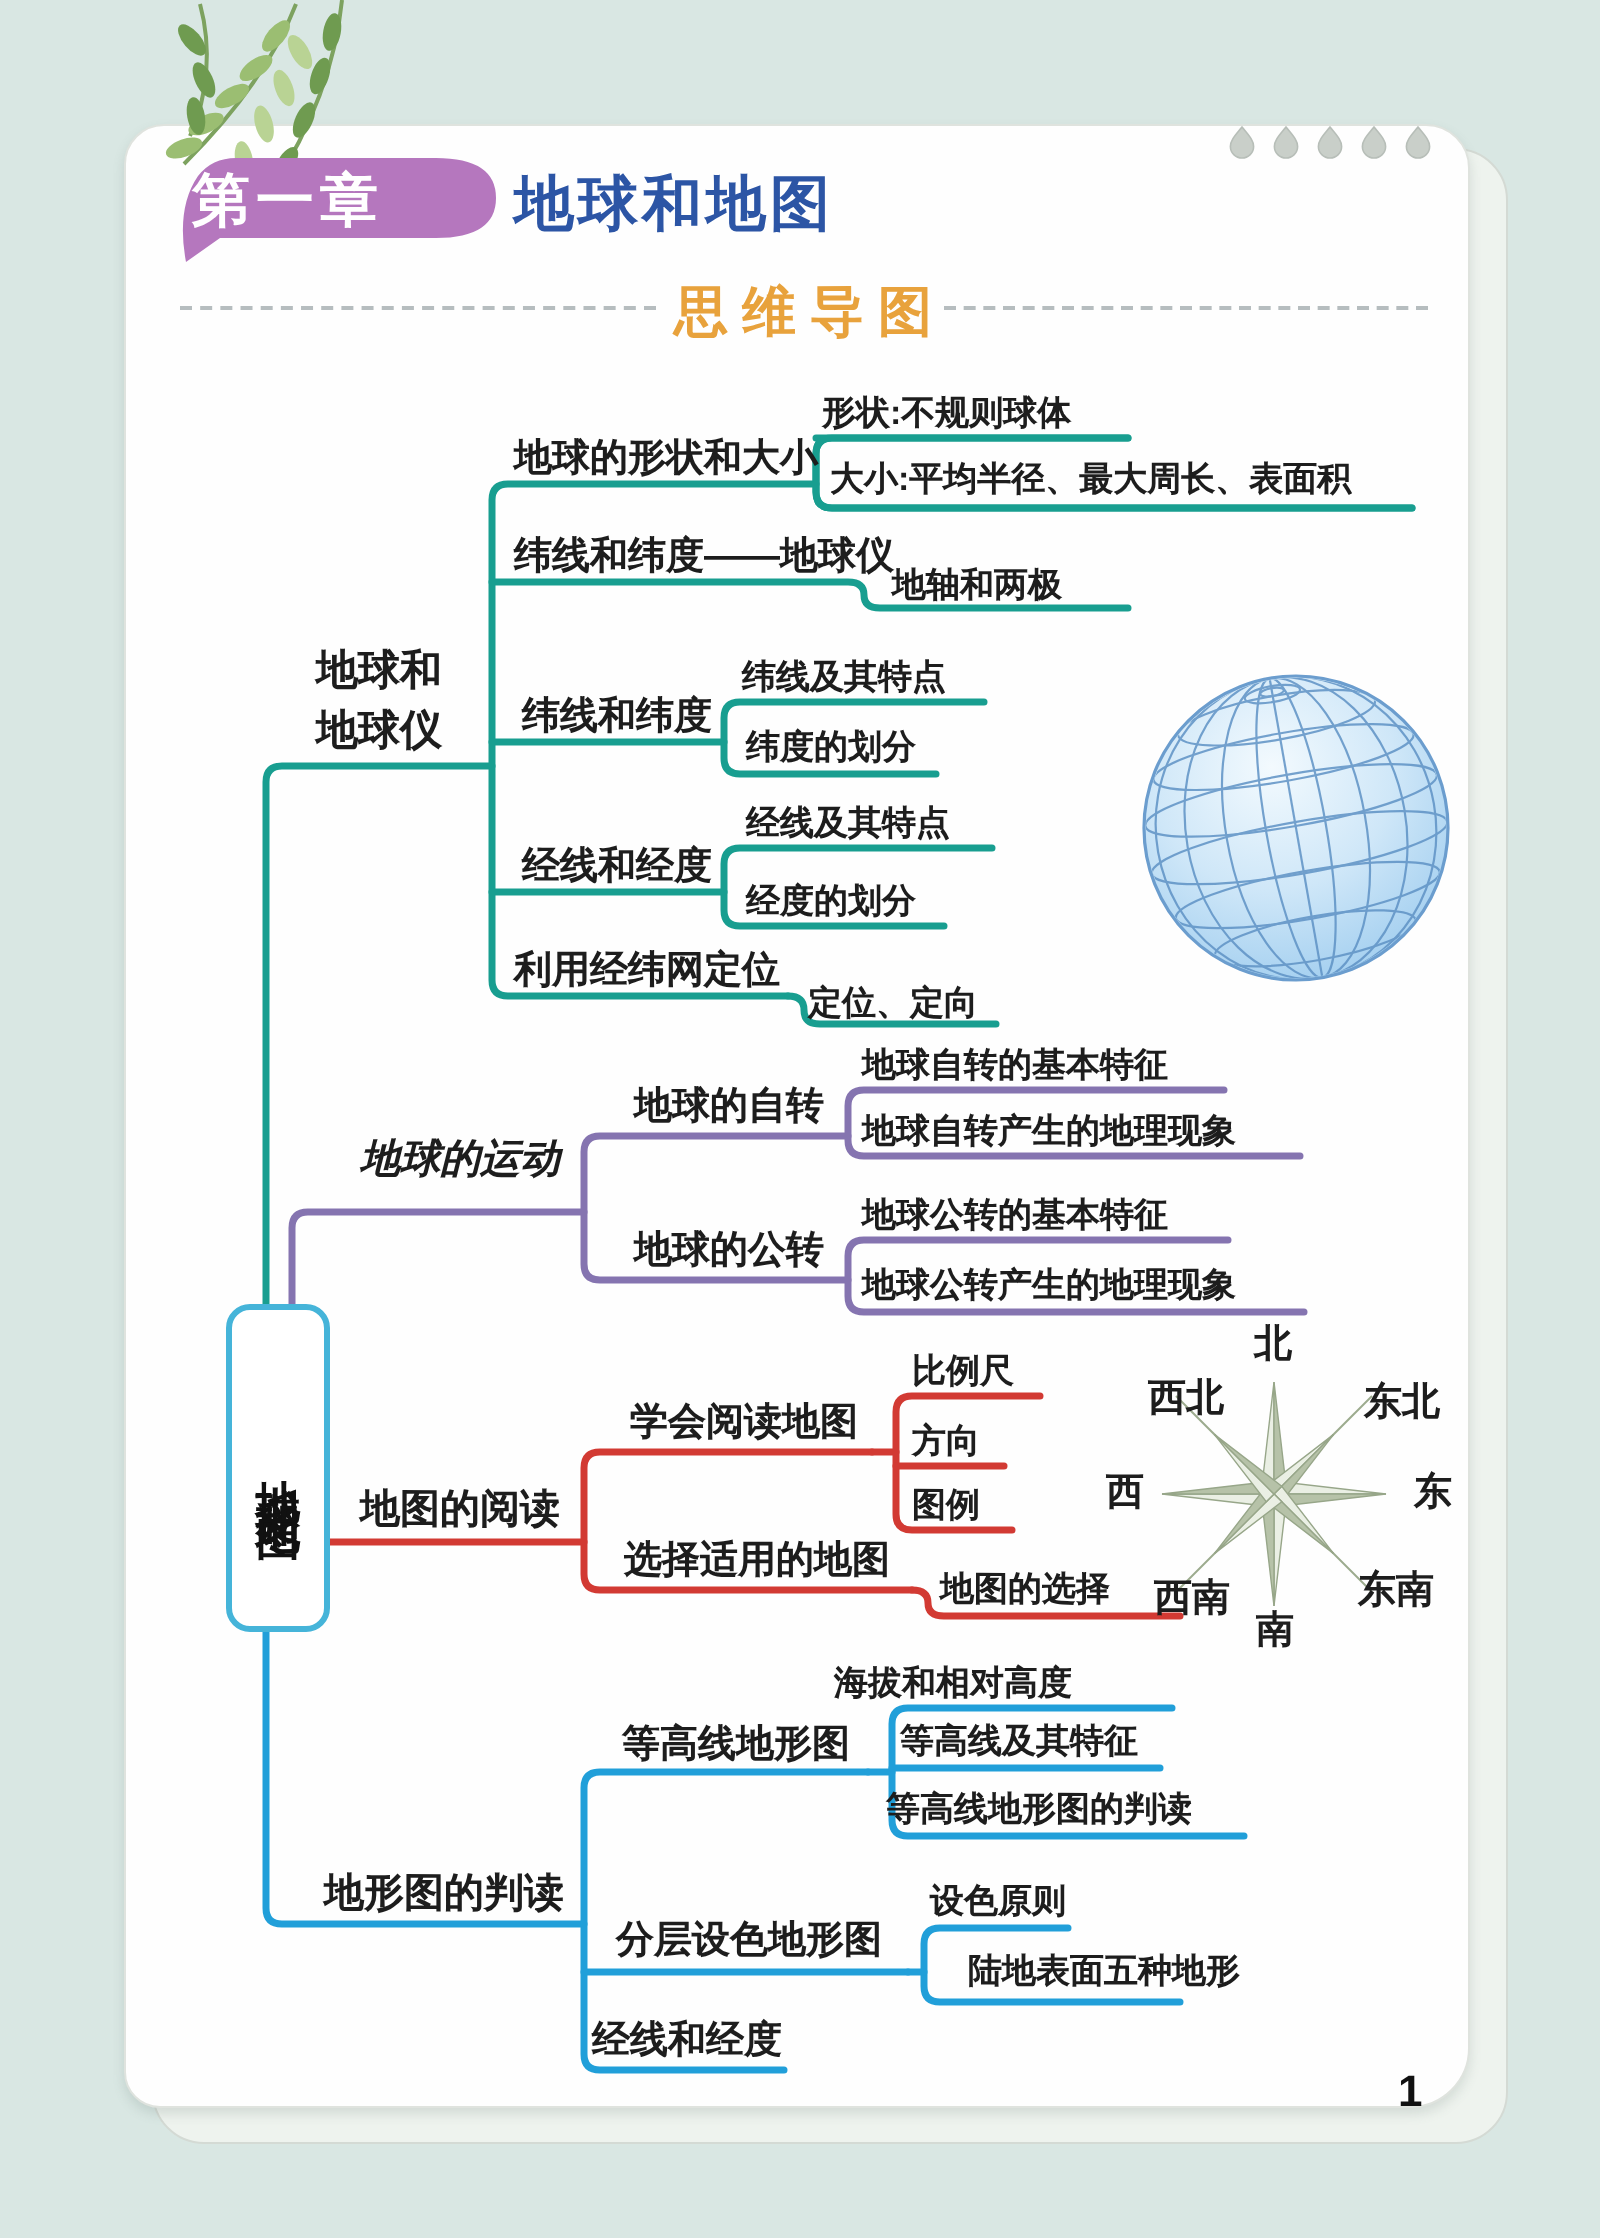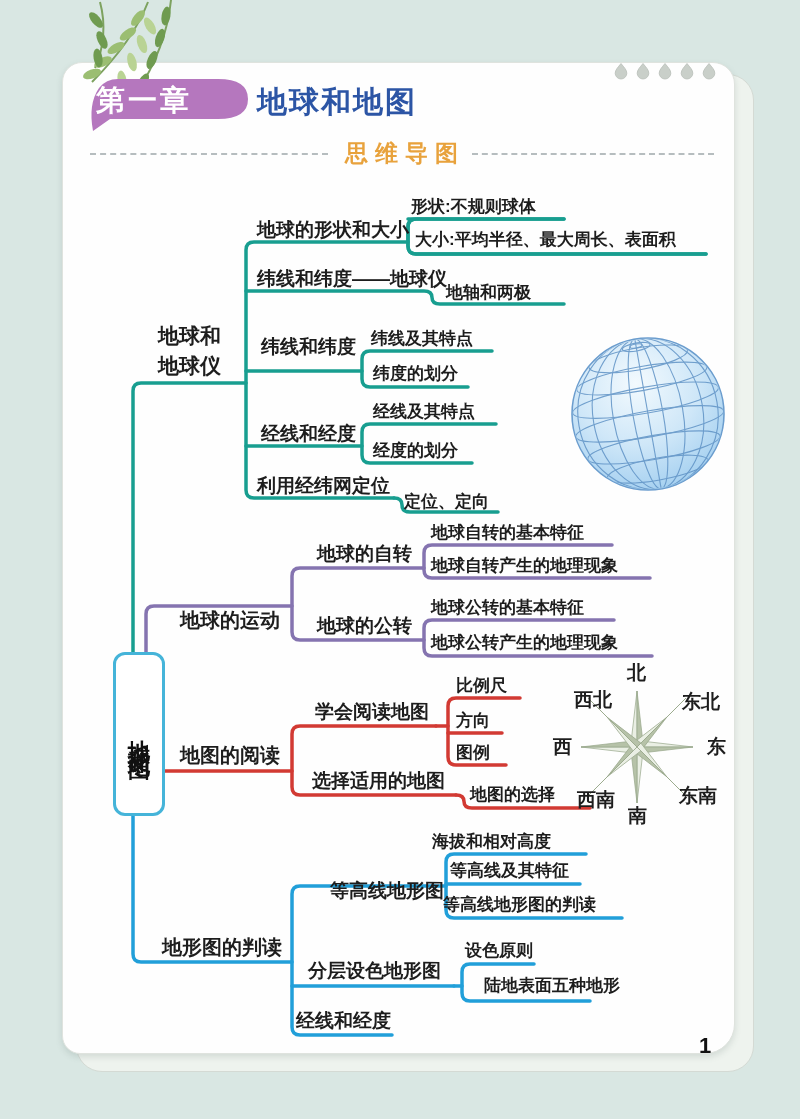--- a/index.html
+++ b/index.html
@@ -26,21 +26,21 @@
   .badge-text{
     position:absolute;left:96px;top:81px;width:146px;text-align:left;
     font-size:29px;font-weight:800;color:#ffffff;letter-spacing:3px;
   }
   .chapter-title{
     position:absolute;left:257px;top:82px;font-size:30px;font-weight:800;
     color:#2c55a5;letter-spacing:2px;
   }
   .section-title{
     position:absolute;left:330px;top:138px;width:150px;text-align:center;
-    font-size:23px;font-weight:800;color:#e8a23c;letter-spacing:7px;
+    font-size:27px;font-weight:800;color:#e8a23c;letter-spacing:7px;
   }
   .dash{position:absolute;top:153px;border-top:2px dashed #b6bdbf;height:0;}
   .dash-left{left:90px;width:238px;}
   .dash-right{left:472px;width:242px;}
   .root-box{
     position:absolute;left:113px;top:652px;width:46px;height:158px;
     background:#ffffff;border:3px solid #45b4d9;border-radius:12px;
     display:flex;align-items:center;justify-content:center;z-index:3;
   }
   .root-box span{
@@ -209,48 +209,48 @@
 
 <div class="lbl two-line" style="left:158px;top:321px;">
   <div>地球和</div>
   <div>地球仪</div>
 </div>
 <div class="lbl s19" style="left:257px;top:220px;">地球的形状和大小</div>
 <div class="lbl s17" style="left:411px;top:198px;">形状:不规则球体</div>
 <div class="lbl s17" style="left:415px;top:231px;">大小:平均半径、最大周长、表面积</div>
 <div class="lbl s19" style="left:257px;top:269px;">纬线和纬度——地球仪</div>
 <div class="lbl s17" style="left:446px;top:284px;">地轴和两极</div>
-<div class="lbl s19" style="left:261px;top:337px;">纬线和纬度</div>
+<div class="lbl s19" style="left:261px;top:349px;">纬线和纬度</div>
 <div class="lbl s17" style="left:371px;top:330px;">纬线及其特点</div>
 <div class="lbl s17" style="left:373px;top:365px;text-align:center;">纬度的划分</div>
 <div class="lbl s19" style="left:261px;top:424px;">经线和经度</div>
 <div class="lbl s17" style="left:373px;top:403px;">经线及其特点</div>
 <div class="lbl s17" style="left:373px;top:442px;">经度的划分</div>
 <div class="lbl s19" style="left:257px;top:476px;">利用经纬网定位</div>
 <div class="lbl s17" style="left:404px;top:493px;">定位、定向</div>
 
-<div class="lbl s20" style="left:180px;top:609px;">地球的运动</div>
+<div class="lbl s20" style="left:180px;top:569px;font-style:italic;">地球的运动</div>
 <div class="lbl s19" style="left:317px;top:544px;">地球的自转</div>
 <div class="lbl s17" style="left:431px;top:524px;">地球自转的基本特征</div>
 <div class="lbl s17" style="left:431px;top:557px;">地球自转产生的地理现象</div>
 <div class="lbl s19" style="left:317px;top:616px;">地球的公转</div>
 <div class="lbl s17" style="left:431px;top:599px;">地球公转的基本特征</div>
 <div class="lbl s17" style="left:431px;top:634px;">地球公转产生的地理现象</div>
 
 <div class="lbl s20" style="left:180px;top:744px;">地图的阅读</div>
 <div class="lbl s19" style="left:315px;top:702px;">学会阅读地图</div>
 <div class="lbl s17" style="left:456px;top:677px;">比例尺</div>
 <div class="lbl s17" style="left:456px;top:712px;text-align:right;">方向</div>
 <div class="lbl s17" style="left:456px;top:744px;">图例</div>
 <div class="lbl s19" style="left:312px;top:771px;">选择适用的地图</div>
 <div class="lbl s17" style="left:470px;top:786px;">地图的选择</div>
 
 <div class="lbl s20" style="left:162px;top:936px;">地形图的判读</div>
-<div class="lbl s19" style="left:330px;top:863px;margin-top:18px;">等高线地形图</div>
-<div class="lbl s17" style="left:432px;top:833px;">海拔和相对高度</div>
+<div class="lbl s19" style="left:311px;top:863px;">等高线地形图</div>
+<div class="lbl s17" style="left:417px;top:833px;">海拔和相对高度</div>
 <div class="lbl s17" style="left:450px;top:862px;">等高线及其特征</div>
 <div class="lbl s17" style="left:443px;top:896px;">等高线地形图的判读</div>
 <div class="lbl s19" style="left:308px;top:961px;">分层设色地形图</div>
 <div class="lbl s17" style="left:465px;top:942px;">设色原则</div>
 <div class="lbl s17" style="left:452px;top:977px;margin-left:32px;">陆地表面五种地形</div>
 <div class="lbl s19" style="left:296px;top:1011px;">经线和经度</div>
 
 <div class="lbl compass-lbl" style="left:627px;top:663px;">北</div>
 <div class="lbl compass-lbl" style="left:682px;top:692px;">东北</div>
 <div class="lbl compass-lbl" style="left:707px;top:737px;">东</div>

